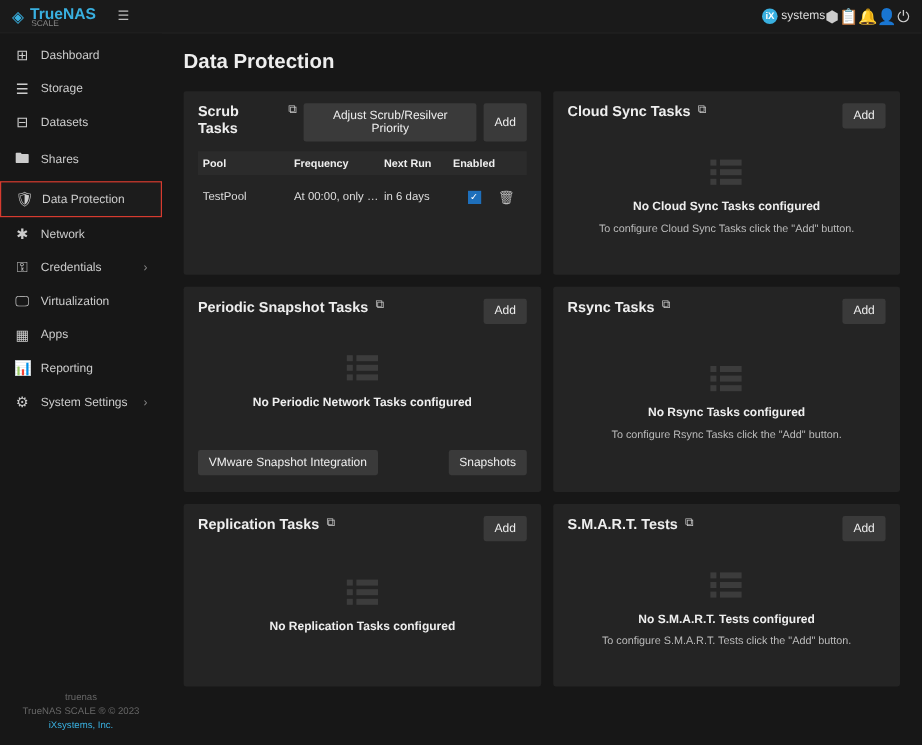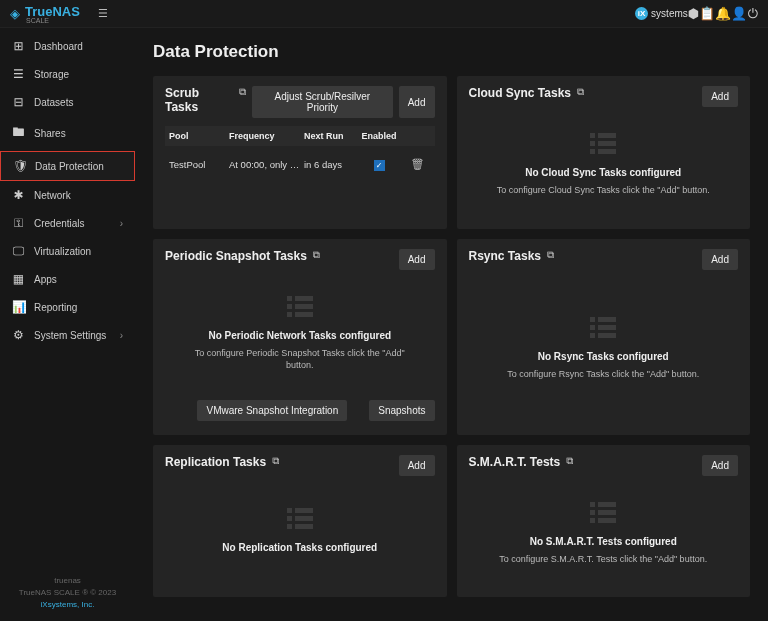--- a/index.html
+++ b/index.html
@@ -67,40 +67,40 @@
 .card-actions { margin-left: auto; display: flex; gap: 6px; }
 .btn {
   background: #3a3a3a; color: #eee;
   border: none; padding: 5px 9px;
   font-size: 10px; cursor: pointer;
   border-radius: 2px;
 }
 
 .table-head { display: flex; font-size: 9px; color: #eee; background: #2b2b2b; padding: 5px 4px; font-weight: bold;}
 .table-row { display: flex; font-size: 9.5px; color: #ddd; padding: 12px 4px; align-items: center;}
-.col-pool { width: 60px; }
+.col-pool { width: 76px; }
 .col-freq { width: 75px; white-space: nowrap; overflow: hidden; text-overflow: ellipsis;}
 .col-next { width: 55px; }
 .col-enabled { width: 40px; text-align: center;}
 .col-actions { flex: 1; text-align: right; }
 .checkbox {
   display: inline-block; width: 11px; height: 11px;
   background: #1e6fbb; color: #fff; font-size: 8px;
   text-align: center; line-height: 11px;
 }
 .trash-icon { color: #bbb; cursor: pointer; font-size: 11px; padding-right:6px;}
 
 .empty-body { flex:1; display:flex; flex-direction:column; align-items:center; justify-content:center; text-align:center; padding: 18px 8px; }
 .placeholder-glyph { color: #3c3c3c; margin-bottom: 10px; line-height: 0.8;}
 .placeholder-glyph .row { display:flex; gap:3px; margin-bottom: 3px;}
 .placeholder-glyph .sq { width:5px; height:5px; background:#3c3c3c;}
 .placeholder-glyph .bar { width: 18px; height:5px; background:#3c3c3c;}
 .empty-title { font-weight: bold; font-size: 10px; color: #eee; margin-bottom: 6px;}
 .empty-text { font-size: 9px; color: #bbb; line-height: 1.4; max-width: 220px;}
-.card-footer { display:flex; gap:22px; justify-content:flex-end; margin-top: 10px;}
+.card-footer { display:flex; gap:6px; justify-content:space-between; margin-top: 10px;}
 </style>
 </head>
 <body>
 
 <div class="topbar">
   <div class="logo">
     <span class="logo-mark">◈</span>
     <span>
       <span class="logo-text">TrueNAS</span>
       <span class="logo-sub">SCALE</span>
@@ -253,21 +253,20 @@
               <div class="row">
                 <div class="sq"></div>
                 <div class="bar"></div>
               </div>
               <div class="row">
                 <div class="sq"></div>
                 <div class="bar"></div>
               </div>
             </div>
           <div class="empty-title">No Periodic Network Tasks configured</div>
-          <div class="empty-text">To configure Periodic Snapshot Tasks click the "Add" button.</div>
         </div>
         <div class="card-footer">
           <button class="btn">VMware Snapshot Integration</button>
           <button class="btn">Snapshots</button>
         </div>
       </div>
 
       <div class="card">
         <div class="card-header">
           <span class="card-title">Rsync Tasks</span>

